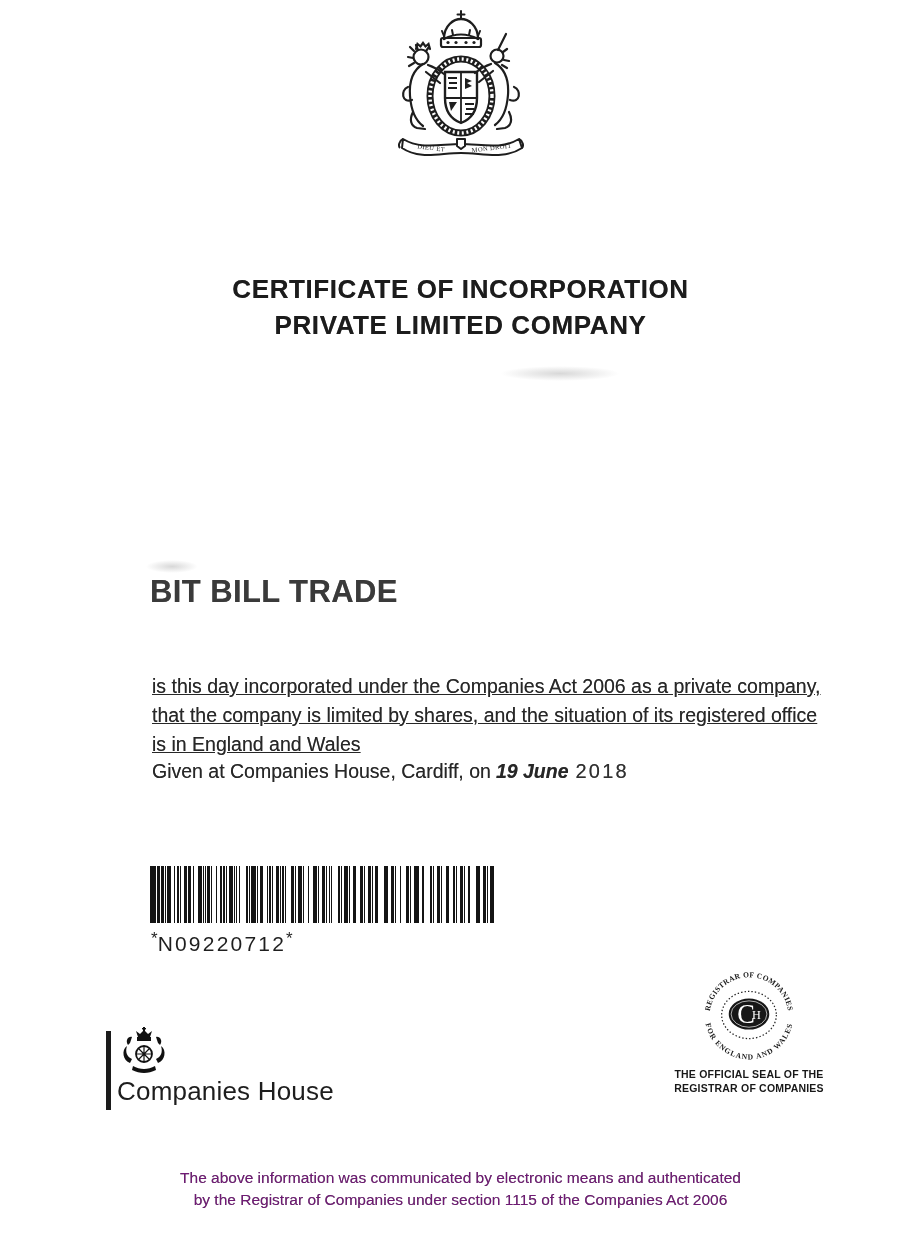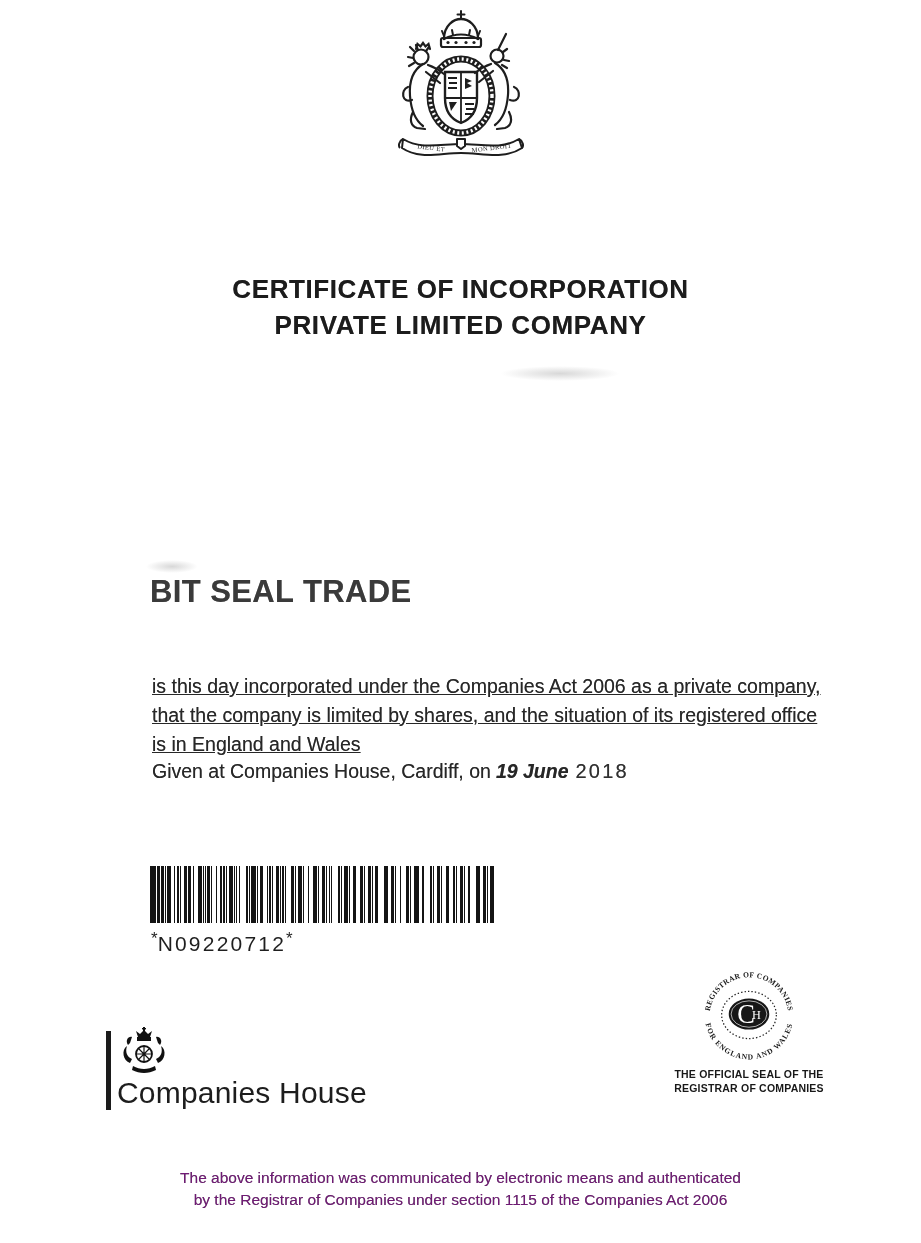--- a/index.html
+++ b/index.html
@@ -41,21 +41,21 @@
     background-image:
       repeating-linear-gradient(90deg,#141414 0 2px,transparent 2px 3px,#141414 3px 4px,transparent 4px 7px,#141414 7px 10px,transparent 10px 11px,#141414 11px 12px,transparent 12px 16px,#141414 16px 17px,transparent 17px 23px),
       repeating-linear-gradient(90deg,transparent 0 4px,#141414 4px 6px,transparent 6px 13px,#141414 13px 16px,transparent 16px 20px,#141414 20px 21px,transparent 21px 31px);
   }
   .barcode-text{position:absolute;left:151px;top:929px;font-size:21px;letter-spacing:2.2px;color:#1f1f1f;}
   .barcode-text .star{font-size:17px;letter-spacing:0;vertical-align:7px;}
 
   
   .logo-bar{position:absolute;left:106px;top:1031px;width:5px;height:79px;background:#1b1b1b;}
   .crest{position:absolute;left:118px;top:1026px;width:52px;height:52px;}
-  .logo-text{position:absolute;left:117px;top:1076px;font-size:30px;color:#1d1d1d;letter-spacing:.2px;}
+  .logo-text{position:absolute;left:117px;top:1076px;font-size:26px;color:#1d1d1d;letter-spacing:.2px;}
 
   
   .seal{position:absolute;left:683px;top:966px;width:132px;height:98px;}
   .seal-caption{
     position:absolute;left:666px;top:1068px;width:166px;text-align:center;
     font-size:10.5px;font-weight:700;line-height:13.5px;color:#181818;letter-spacing:.2px;
   }
 
   
   .footer{position:absolute;left:0;top:1132px;width:921px;text-align:center;font-size:15.5px;line-height:22px;color:#701a75;}
@@ -132,21 +132,21 @@
   <div class="title inky">
     <div>CERTIFICATE OF INCORPORATION</div>
     <div>PRIVATE LIMITED COMPANY</div>
   </div>
 
   <div class="smudge smudge-a"></div>
   <div class="smudge smudge-b"></div>
 
 
 
-  <div class="company-name">BIT SEAL TRADE</div>
+  <div class="company-name">BIT BILL TRADE</div>
 
   <div class="para incorp inky">is this day incorporated under the Companies Act 2006 as a private company, that the company is limited by shares, and the situation of its registered office is in England and Wales</div>
 
   <div class="para given inky">
     <span>Given at Companies House, Cardiff, on</span><span class="date">19 June</span><span class="year">2018</span>
   </div>
 
   <div class="barcode"></div>
   <div class="barcode-text">
     <span class="star">*</span><span>N09220712</span><span class="star">*</span>

